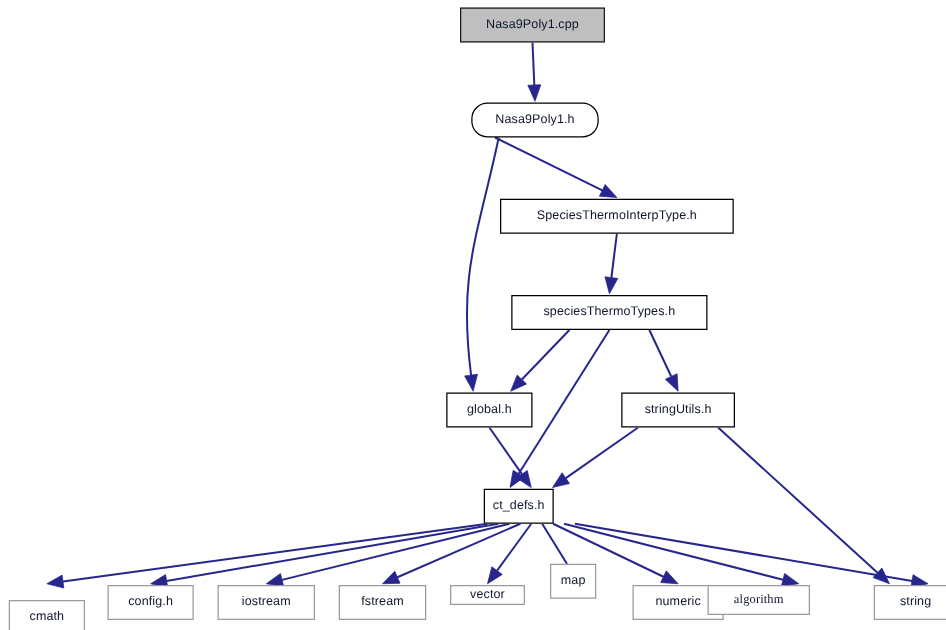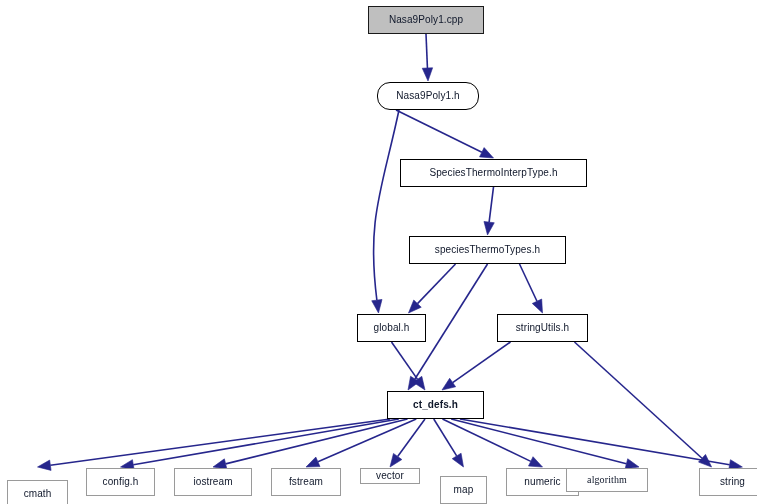--- a/index.html
+++ b/index.html
@@ -143,39 +143,39 @@
       </div>
       <div class="node" style="left: 409px; top: 236px; width: 157px; height: 28px;">
         <span class="node-label">speciesThermoTypes.h</span>
       </div>
       <div class="node" style="left: 357px; top: 314px; width: 69px; height: 28px;">
         <span class="node-label">global.h</span>
       </div>
       <div class="node" style="left: 497px; top: 314px; width: 91px; height: 28px;">
         <span class="node-label">stringUtils.h</span>
       </div>
-      <div class="node" style="left: 387px; top: 391px; width: 97px; height: 28px; font-weight: bold;">
+      <div class="node" style="left: 387px; top: 391px; width: 56px; height: 28px;">
         <span class="node-label">ct_defs.h</span>
       </div>
       <div class="node lib" style="left: 7px; top: 468px; width: 61px; height: 28px; margin-top: 12px;">
         <span class="node-label">cmath</span>
       </div>
       <div class="node lib" style="left: 86px; top: 468px; width: 69px; height: 28px;">
         <span class="node-label">config.h</span>
       </div>
       <div class="node lib" style="left: 174px; top: 468px; width: 78px; height: 28px;">
         <span class="node-label">iostream</span>
       </div>
       <div class="node lib" style="left: 271px; top: 468px; width: 70px; height: 28px;">
         <span class="node-label">fstream</span>
       </div>
       <div class="node lib" style="left: 360px; top: 468px; width: 60px; height: 16px;">
         <span class="node-label">vector</span>
       </div>
-      <div class="node lib" style="left: 440px; top: 476px; width: 47px; height: 28px; text-align: right;">
+      <div class="node lib" style="left: 440px; top: 451px; width: 37px; height: 28px; text-align: right;">
         <span class="node-label">map</span>
       </div>
       <div class="node lib" style="left: 506px; top: 468px; width: 73px; height: 28px;">
         <span class="node-label">numeric</span>
       </div>
       <div class="node lib" style="left: 566px; top: 468px; width: 82px; height: 24px; font-family: Liberation Serif, serif;">
         <span class="node-label">algorithm</span>
       </div>
       <div class="node lib" style="left: 699px; top: 468px; width: 67px; height: 28px;">
         <span class="node-label">string</span>

